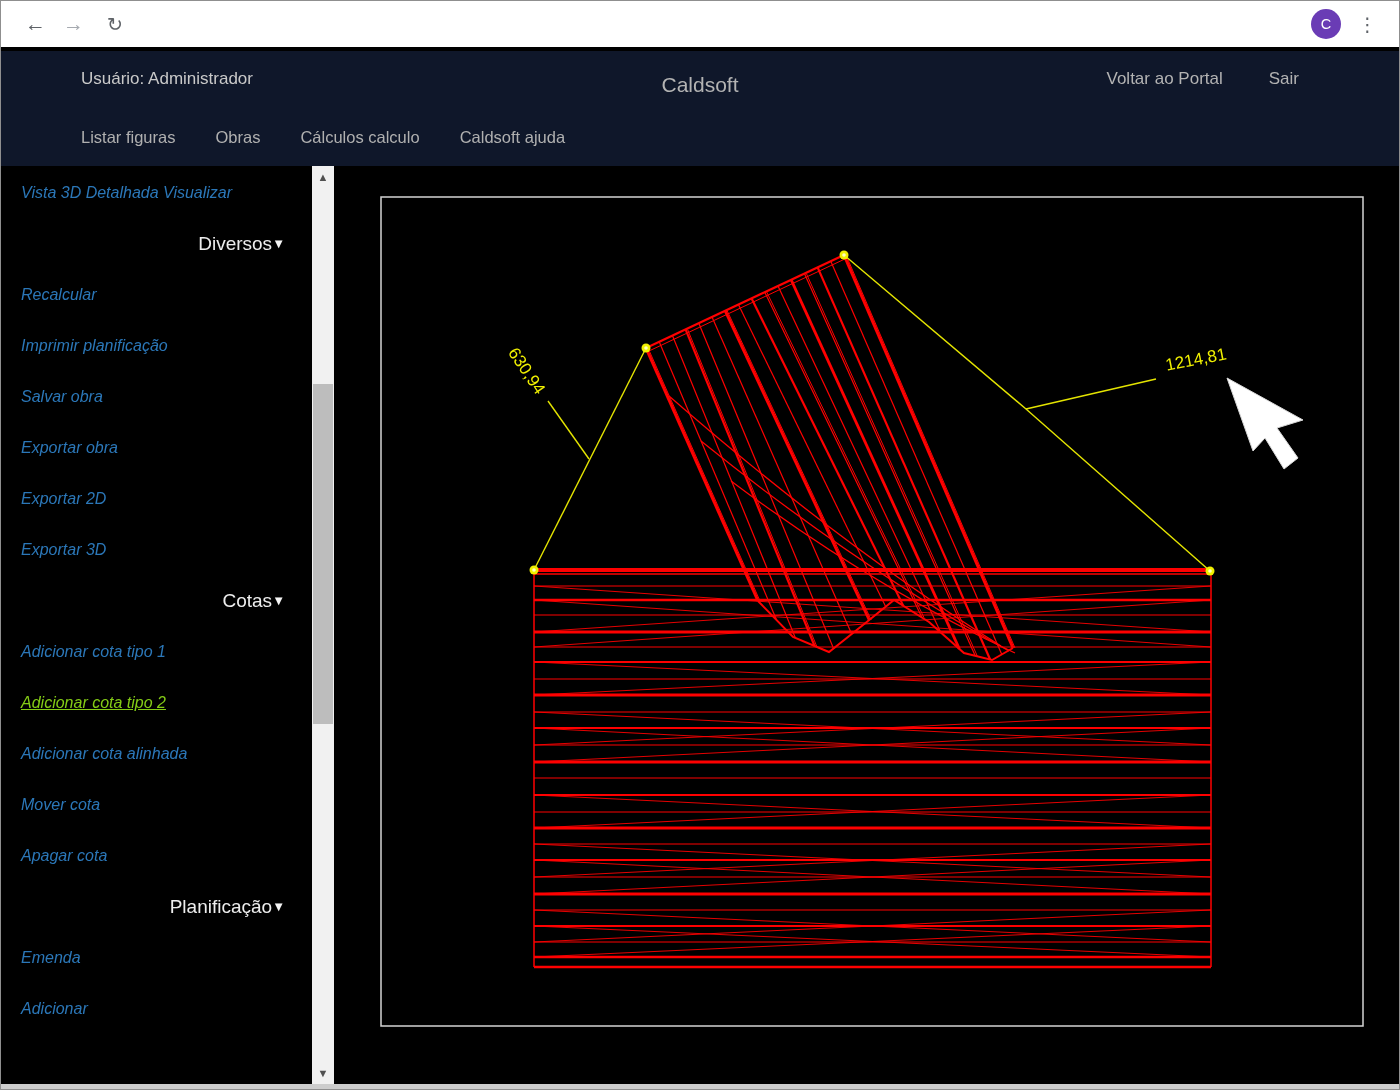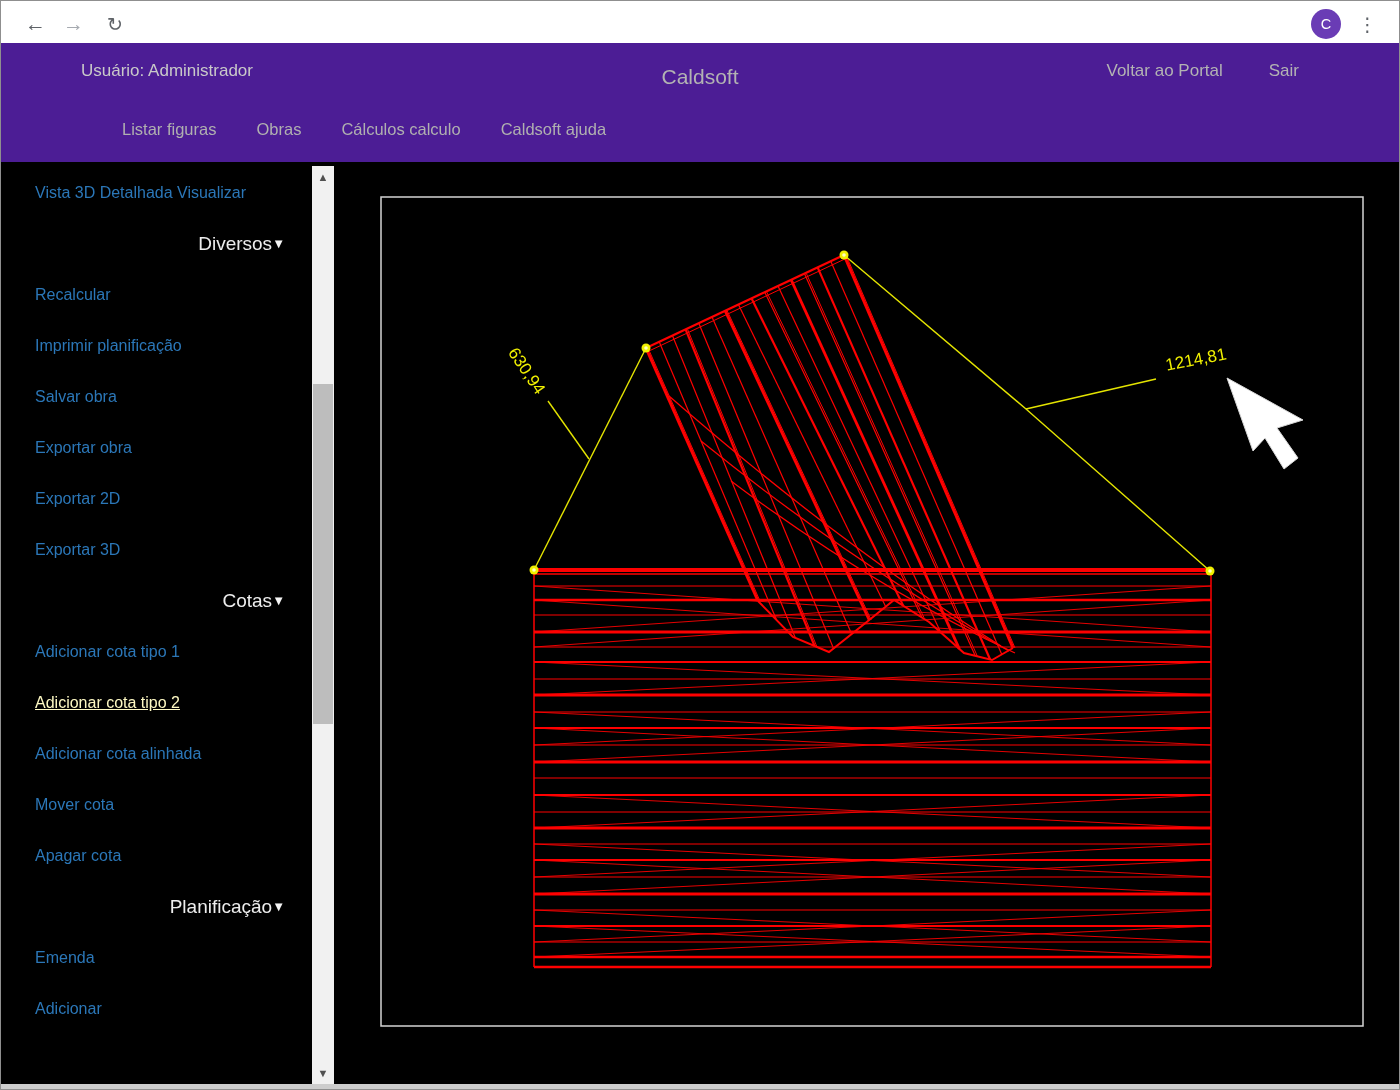--- a/index.html
+++ b/index.html
@@ -18,36 +18,36 @@
   .lock:before { content:""; position:absolute; left:1px; top:-6px; width:5px; height:6px;
                  border:1.6px solid #5f6368; border-bottom:none; border-radius:4px 4px 0 0; }
   .url { font-size:15.5px; color:#202124; white-space:nowrap; }
   .url .path { color:#5f6368; }
   .star { margin-left:auto; font-size:19px; color:#5f6368; cursor:pointer; }
   .avatar { position:absolute; right:58px; top:8px; width:30px; height:30px; border-radius:50%;
             background:#6a3cb5; color:#fff; font-size:14.5px; display:flex; align-items:center; justify-content:center; cursor:pointer; }
   .kebab { position:absolute; right:22px; top:50%; transform:translateY(-50%); font-size:19px; color:#5f6368; cursor:pointer; }
 
   
-  .appheader { position:absolute; top:42px; left:0; right:0; height:119px; background:#4c1d95; }
+  .appheader { position:absolute; top:50px; left:0; right:0; height:119px; background:#0f172a; }
   .user-label { position:absolute; left:80px; top:18px; font-size:17px; color:#c9c9c9; }
   .app-title  { position:absolute; left:50%; transform:translateX(-50%); top:22px; font-size:21px; color:#b3b3b3; }
   .hdr-right  { position:absolute; right:100px; top:18px; display:flex; gap:46px; }
   .hdr-right a { color:#b3b3b3; font-size:17px; text-decoration:none; cursor:pointer;text-align:center; }
-  .top-nav { position:absolute; left:80px; top:77px; display:flex; gap:40px;margin-left:41px; }
+  .top-nav { position:absolute; left:80px; top:77px; display:flex; gap:40px; }
   .top-nav a { color:#b0b0b0; font-size:16.5px; text-decoration:none; cursor:pointer; }
 
   
   .content { position:absolute; top:165px; left:0; right:0; bottom:5px; background:#000; }
 
   .sidebar { position:absolute; left:0; top:1px; width:310px; }
   .sb-row { height:51px; display:flex; align-items:center; cursor:pointer; }
-  .sb-link { padding-left:34px; }
+  .sb-link { padding-left:20px;font-style:italic; }
   .sb-link a { color:#2b77b8; font-size:16px; text-decoration:none; }
-  .sb-link.active a { color:#fef9c3; text-decoration:underline; }
+  .sb-link.active a { color:#84cc16; text-decoration:underline; }
   .sb-header { padding-left:16px; padding-right:26px; justify-content:flex-end; }
   .sb-header .sb-title { color:#ededed; font-size:19px; }
   .sb-header .chev { color:#f5f5f5; font-size:13px; }
 
   .vscroll { position:absolute; left:311px; top:0; width:22px; bottom:0; background:#f1f1f1; }
   .vs-arrow { position:absolute; left:0; width:22px; height:18px; display:flex; align-items:center; justify-content:center;
               font-size:11px; color:#505050; cursor:pointer; }
   .vs-up { top:2px; } .vs-down { bottom:2px; }
   .vs-thumb { position:absolute; left:1px; width:20px; top:218px; height:340px; background:#bdbdbd; cursor:pointer; }
 

